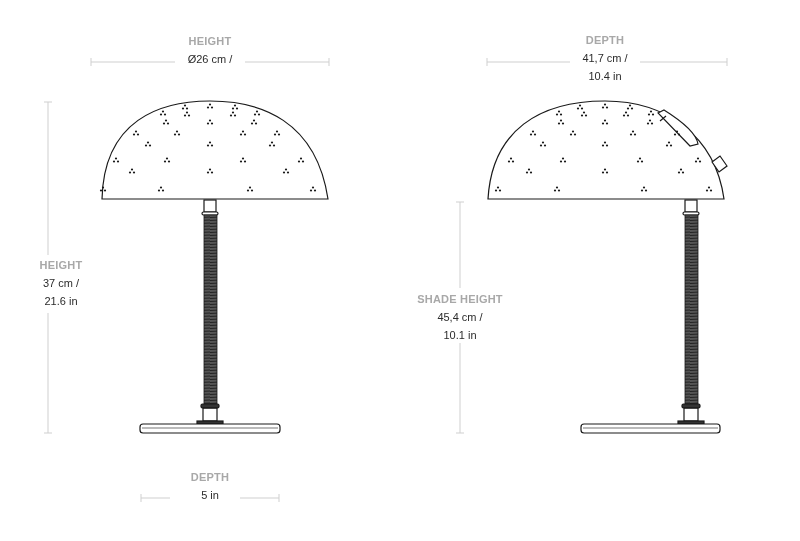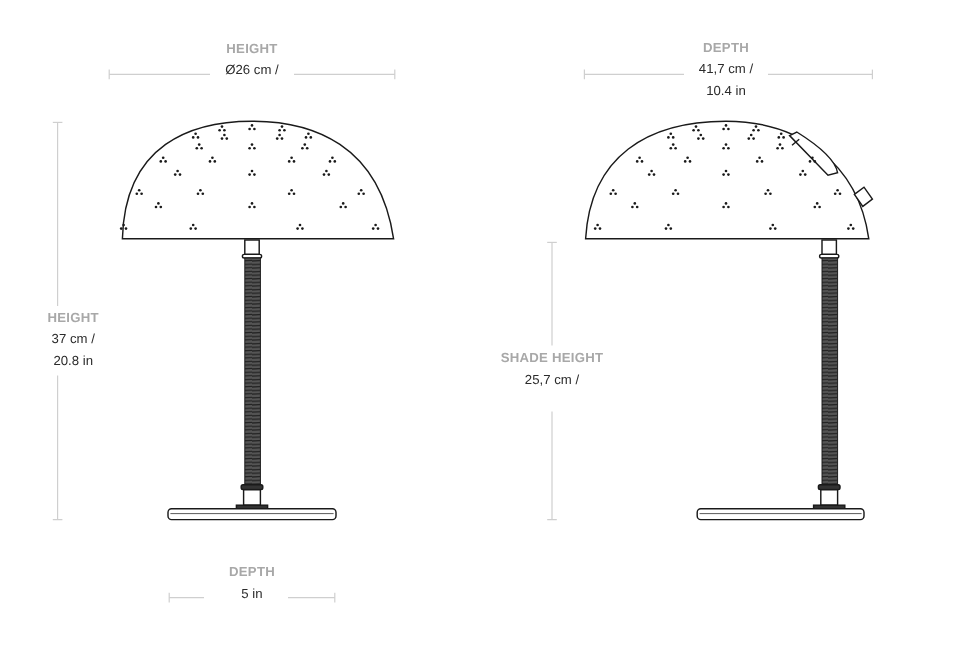--- a/index.html
+++ b/index.html
@@ -152,24 +152,25 @@
 
 <div class="lbl" style="left:555px; top:31px; width:100px;">
   <div class="t">DEPTH</div>
   <div>41,7 cm /</div>
   <div>10.4 in</div>
 </div>
 
 <div class="lbl" style="left:21px; top:256px; width:80px;">
   <div class="t">HEIGHT</div>
   <div>37 cm /</div>
-  <div>20.8  in</div>
+  <div>21.6  in</div>
 </div>
 
 <div class="lbl" style="left:400px; top:290px; width:120px;">
   <div class="t">SHADE HEIGHT</div>
-  <div>25,7 cm /</div>
+  <div>45,4 cm /</div>
+  <div>10.1 in</div>
 </div>
 
 <div class="lbl" style="left:160px; top:468px; width:100px;">
   <div class="t">DEPTH</div>
   <div>5 in</div>
 </div>
 
 </body></html>

